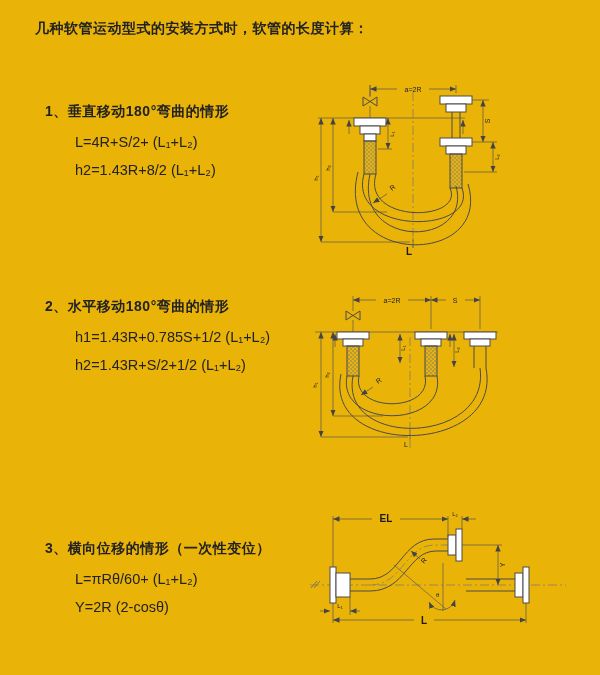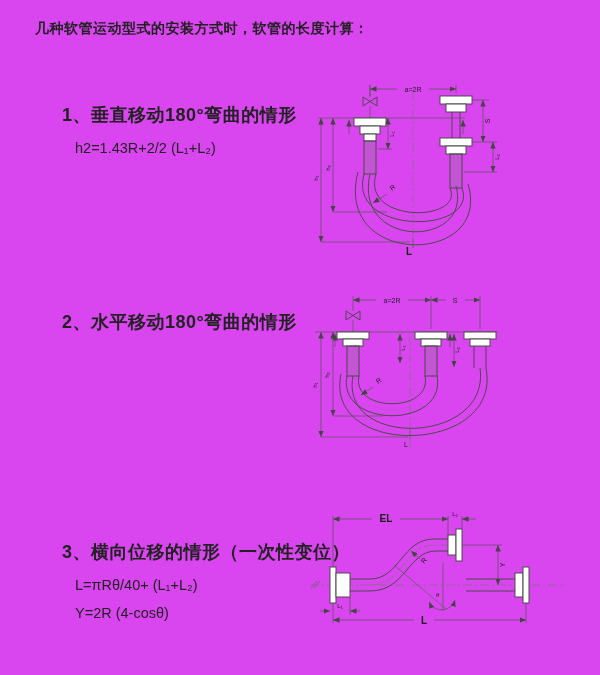--- a/index.html
+++ b/index.html
@@ -1,27 +1,27 @@
 <!DOCTYPE html>
 <html><head>
 <meta charset="utf-8">
 <style>
   html,body{margin:0;padding:0;background:#fff;}
   body{
     width:600px;height:675px;
     font-family:"Liberation Sans","DejaVu Sans",sans-serif;
     color:#1c1c1c;
   }
-  .page{position:relative;width:600px;height:675px;background:#d946ef;overflow:hidden;}
+  .page{position:relative;width:600px;height:675px;background:#eab308;overflow:hidden;}
   .title{
     position:absolute;left:35px;top:20px;margin:0;
     font-size:14px;font-weight:700;letter-spacing:.5px;color:#222;
   }
   .sec{position:absolute;left:45px;}
-  .sec-heading{font-size:18px;font-weight:700;letter-spacing:.5px;color:#222;margin:0 0 7px 17px;}
+  .sec-heading{font-size:14px;font-weight:700;letter-spacing:.5px;color:#222;margin:0 0 7px 0;}
   .formula{
     font-size:14.5px;font-weight:500;color:#222;
     margin-left:30px;line-height:28px;white-space:pre;
   }
   .diag{position:absolute;}
   
   .ln{stroke:#4a4a4a;stroke-width:1;fill:none;}
   .thin{stroke:#5a5a5a;stroke-width:.7;fill:none;}
   .dim{stroke:#555;stroke-width:.7;fill:none;}
   .cl{stroke:#777;stroke-width:.7;fill:none;stroke-dasharray:9 3 2 3;}
@@ -33,31 +33,34 @@
 </style>
 </head>
 <body>
 
 <div class="page">
 
   <h1 class="title">几种软管运动型式的安装方式时，软管的长度计算：</h1>
 
   <section class="sec" style="top:103px">
     <div class="sec-heading">1、垂直移动180°弯曲的情形</div>
-    <div class="formula">h2=1.43R+2/2 (L₁+L₂)</div>
+    <div class="formula">L=4R+S/2+ (L₁+L₂)</div>
+    <div class="formula">h2=1.43R+8/2 (L₁+L₂)</div>
   </section>
 
-  <section class="sec" style="top:310px">
+  <section class="sec" style="top:298px">
     <div class="sec-heading">2、水平移动180°弯曲的情形</div>
+    <div class="formula">h1=1.43R+0.785S+1/2 (L₁+L₂)</div>
+    <div class="formula">h2=1.43R+S/2+1/2 (L₁+L₂)</div>
   </section>
 
   <section class="sec" style="top:540px">
     <div class="sec-heading">3、横向位移的情形（一次性变位）</div>
-    <div class="formula">L=πRθ/40+ (L₁+L₂)</div>
-    <div class="formula">Y=2R (4-cosθ)</div>
+    <div class="formula">L=πRθ/60+ (L₁+L₂)</div>
+    <div class="formula">Y=2R (2-cosθ)</div>
   </section>
 
   <svg class="diag" style="left:313px;top:72px" width="282" height="186" viewBox="0 0 282 186">
     <defs>
       <pattern id="hp1" width="4" height="4" patternUnits="userSpaceOnUse">
         <path d="M0,4 L4,0 M0,0 L4,4" stroke="#808080" stroke-width="0.5"></path>
       </pattern>
       <marker id="d1a" markerUnits="userSpaceOnUse" markerWidth="7" markerHeight="7" refX="6.5" refY="3.5" orient="auto-start-reverse">
         <path d="M0,0.8 L6.5,3.5 L0,6.2 Z" fill="#444"></path>
       </marker>

